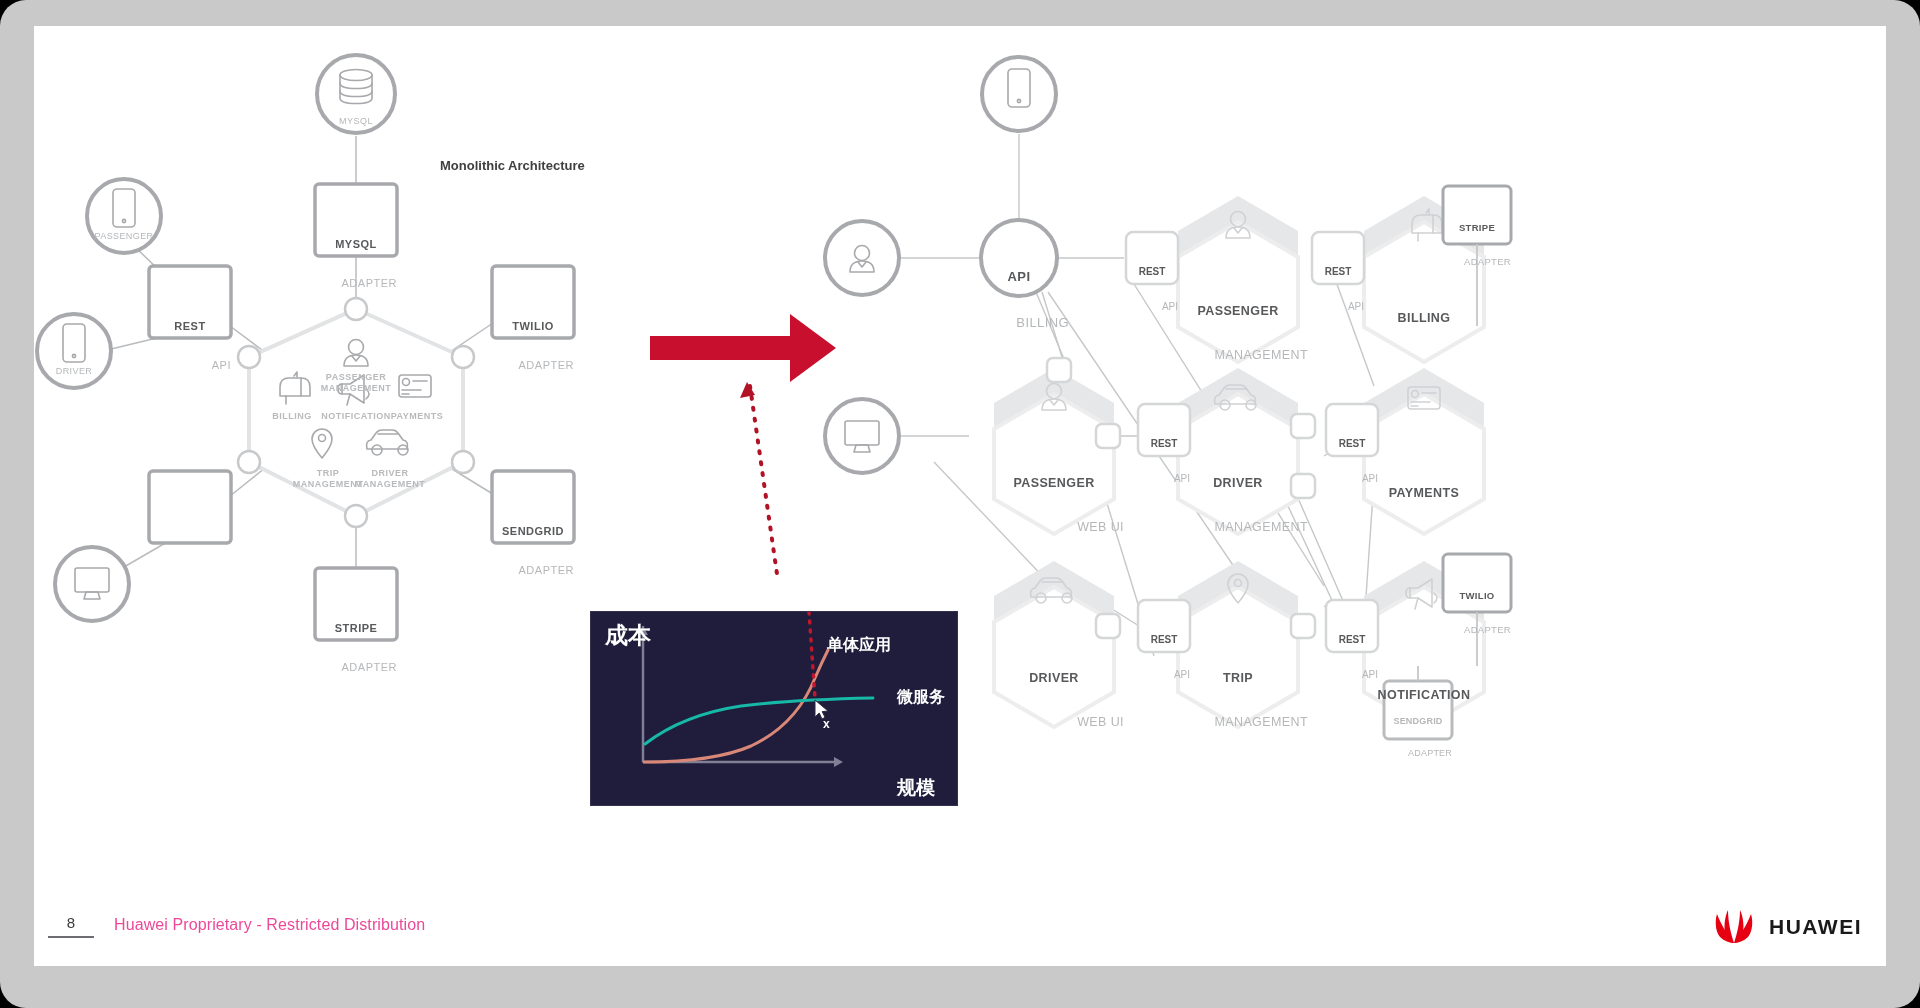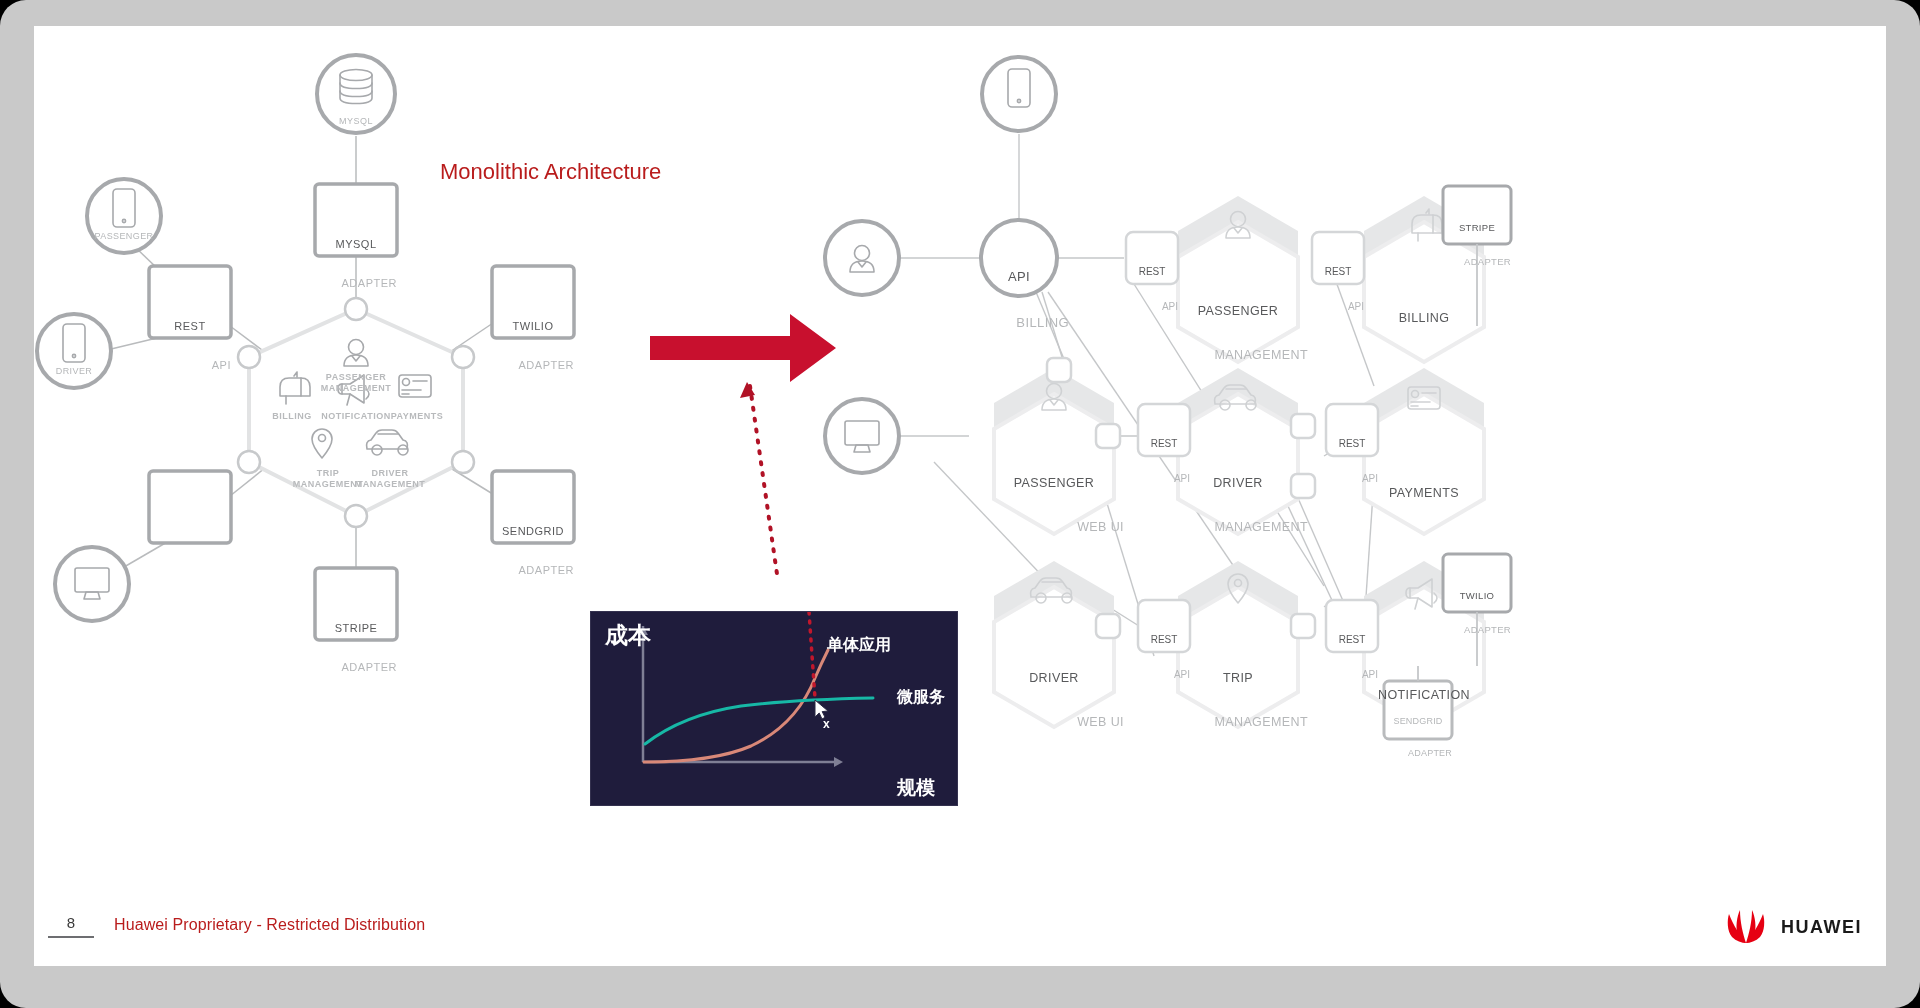--- a/index.html
+++ b/index.html
@@ -16,45 +16,45 @@
   }
   #slide{
     position:absolute;left:34px;top:26px;width:1852px;height:940px;
     background:#ffffff;overflow:hidden;
   }
   .svgwrap{position:absolute;left:0;top:0;width:100%;height:100%;}
   svg{display:block;}
 
   
   .lbl{position:absolute;text-align:center;line-height:1.18;white-space:pre;}
-  .lbl .b{display:block;font-weight:normal;color:#58595b;}
+  .lbl .b{display:block;font-weight:bold;color:#58595b;}
   .lbl .l{display:block;color:#b5b7b9;text-align:right;}
 
   .title-mono{
     position:absolute;left:406px;top:132px;width:230px;
-    font-size:22px;font-weight:normal;color:#b91c1c;line-height:1.25;
+    font-size:13px;font-weight:bold;color:#404040;line-height:1.25;
     text-align:left;
   }
 
   
   #footer{position:absolute;left:0;bottom:0;width:1852px;height:62px;}
   #slide-number{
     position:absolute;left:14px;top:10px;width:46px;
     font-size:15px;color:#3b3b3b;text-align:center;
     border-bottom:2px solid #6d6e71;padding-bottom:5px;
   }
   #footer-text{
     position:absolute;left:80px;top:12px;
-    font-size:16px;color:#b91c1c;letter-spacing:.1px;
+    font-size:16px;color:#ec4899;letter-spacing:.1px;
   }
   #huawei-logo{
     position:absolute;right:24px;top:4px;display:flex;align-items:center;gap:9px;
   }
   #huawei-wordmark{
-    font-size:18px;font-weight:bold;letter-spacing:1.5px;color:#1a1a1a;
+    font-size:21px;font-weight:bold;letter-spacing:1.5px;color:#1a1a1a;
   }
 
   
   #chart-overlay{
     position:absolute;left:557px;top:586px;width:366px;height:193px;
     background:#1f1c3c;box-shadow:0 0 0 1px #34314f;
   }
   #chart-overlay .cn{
     position:absolute;color:#ffffff;font-weight:bold;
     font-family:"DejaVu Sans","Liberation Sans",sans-serif;

